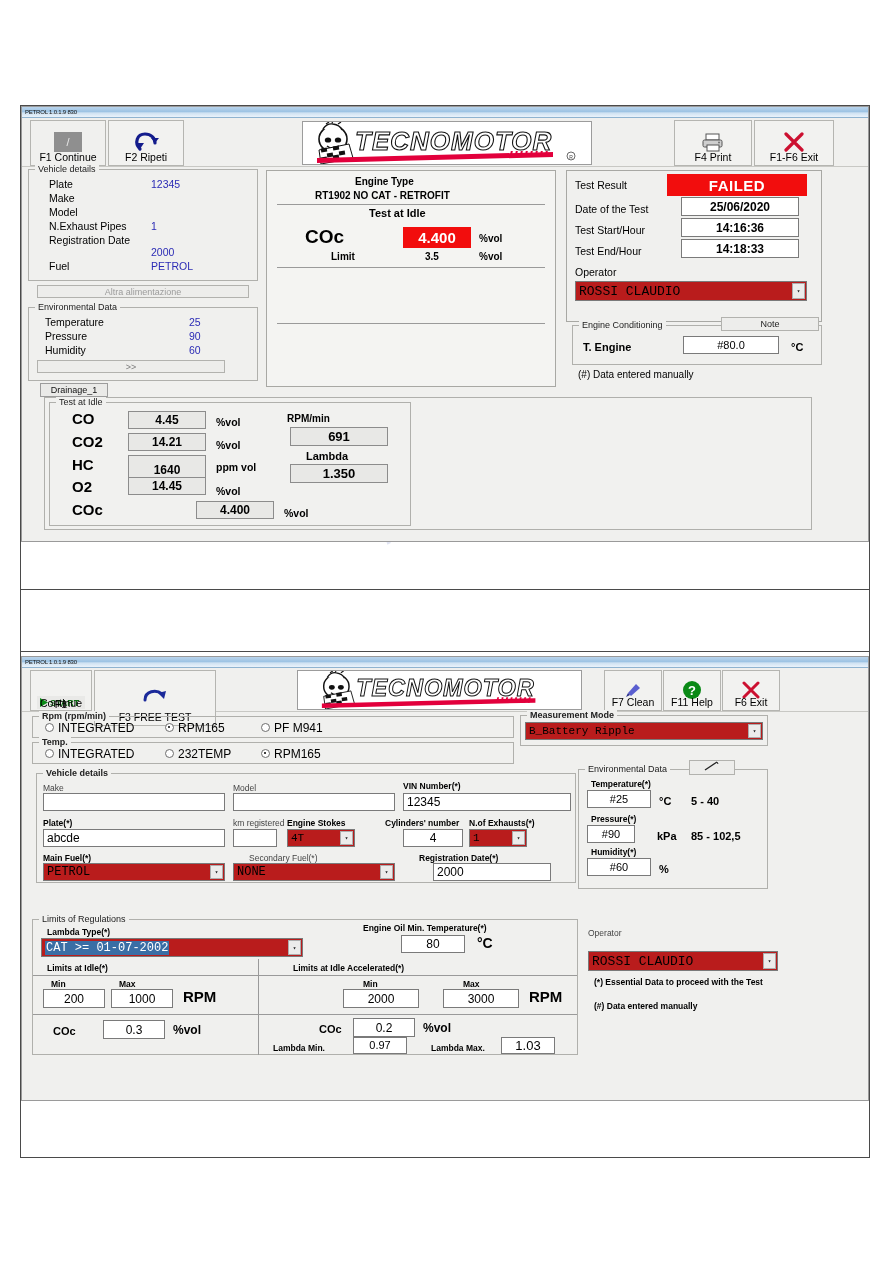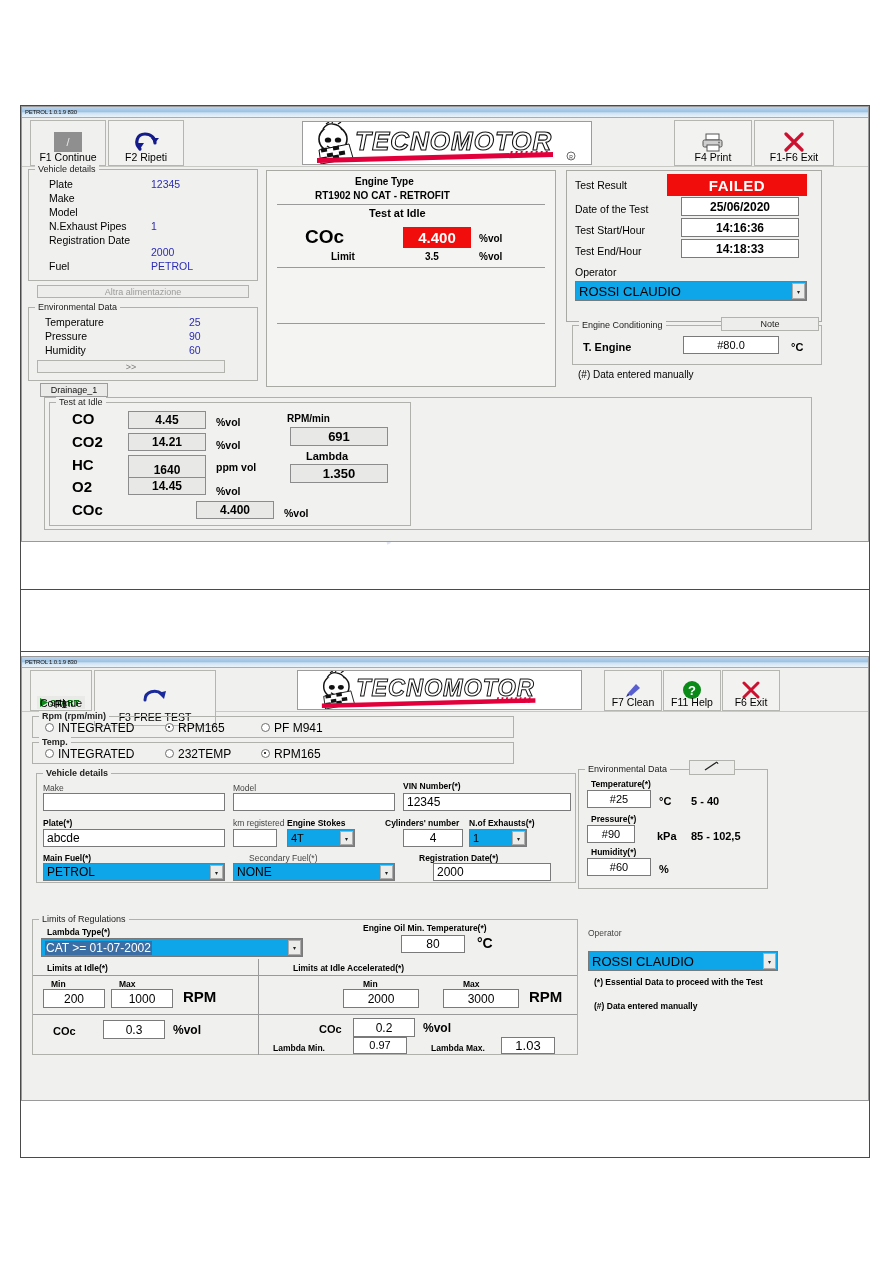--- a/index.html
+++ b/index.html
@@ -49,22 +49,22 @@
   .val-blue{position:absolute;font-size:10.5px;line-height:12px;color:#2b2bb5;white-space:nowrap;}
 
   .field{
     position:absolute;background:#fff;border:1px solid #7a7a7a;box-sizing:border-box;
     font-size:11px;line-height:1;display:flex;align-items:center;padding:0 3px;
     color:#000;white-space:nowrap;overflow:hidden;
   }
   .field.ctr{justify-content:center;padding:0;}
   .field.grey{background:#e8e8e6;border:1px solid #8c8c8c;}
   .combo{
-    position:absolute;background:#0ea5e9;border:1px solid #7a7a7a;box-sizing:border-box;
-    font-size:12px;display:flex;align-items:center;padding-left:3px;color:#000;white-space:nowrap;overflow:hidden;
+    position:absolute;background:#b91c1c;border:1px solid #7a7a7a;box-sizing:border-box;
+    font-size:12px;display:flex;align-items:center;padding-left:3px;color:#000;white-space:nowrap;overflow:hidden;font-family:Liberation Mono, monospace;
   }
   .combo .arrow{
     position:absolute;right:1px;top:1px;bottom:1px;width:13px;background:#ececeb;
     border:1px solid #adadad;box-sizing:border-box;display:flex;align-items:center;justify-content:center;
     font-size:6px;color:#222;
   }
   .combo .sel{background:#3a6ea5;color:#fff;padding:0 1px;}
   .btnflat{
     position:absolute;background:#ededeb;border:1px solid #b2b2ae;box-sizing:border-box;
     font-size:9px;display:flex;align-items:center;justify-content:center;color:#555;
@@ -409,20 +409,27 @@
       <span class="dot"></span><span>INTEGRATED</span>
     </span>
     <span class="radio" style="left:132px;top:5px;">
       <span class="dot"></span><span>232TEMP</span>
     </span>
     <span class="radio on" style="left:228px;top:5px;">
       <span class="dot"></span><span>RPM165</span>
     </span>
   </div>
 
+  <div class="grp bold" style="left:498px;top:58px;width:248px;height:31px;">
+    <span class="cap">Measurement Mode</span>
+    <div class="combo" style="left:4px;top:6px;width:238px;height:18px;font-size:11px;">
+      <span>B_Battery Ripple</span>
+      <span class="arrow">▾</span>
+    </div>
+  </div>
 
   <div class="grp bold" style="left:14px;top:116px;width:540px;height:110px;">
     <span class="cap">Vehicle details</span>
 
     <span class="lbl sm" style="left:6px;top:8px;color:#444;">Make</span>
     <div class="field" style="left:6px;top:19px;width:182px;height:18px;"></div>
 
     <span class="lbl sm" style="left:196px;top:8px;color:#444;">Model</span>
     <div class="field" style="left:196px;top:19px;width:162px;height:18px;"></div>
 

